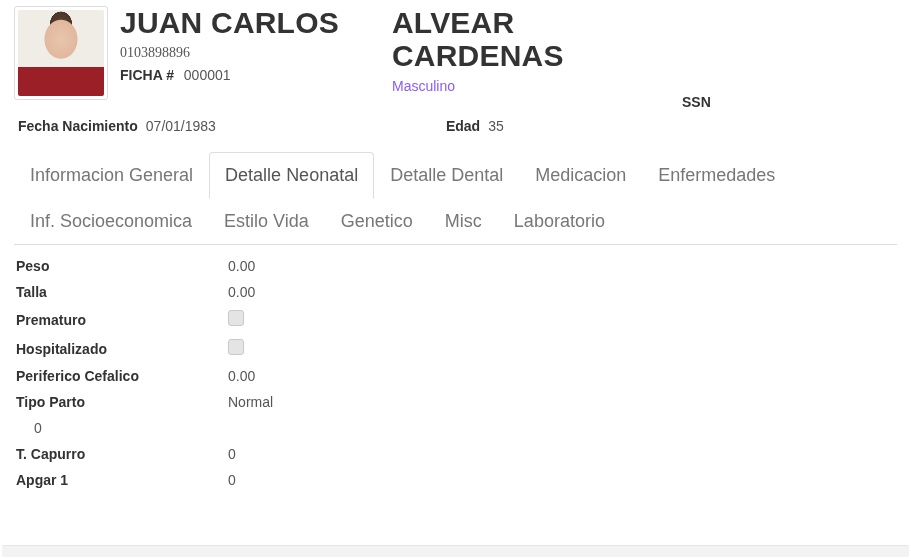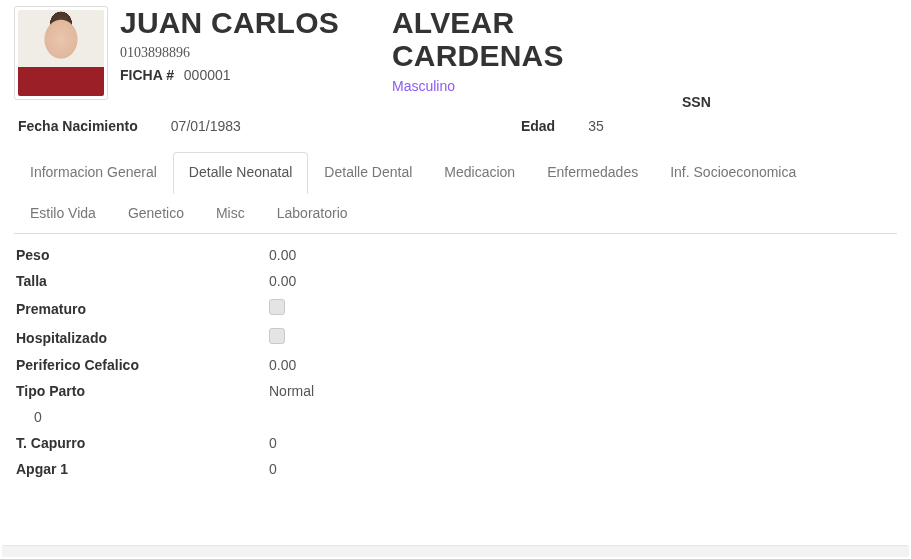--- a/index.html
+++ b/index.html
@@ -86,39 +86,38 @@
     color: #333;
     font-size: 14px;
   }
 
   .row2 {
     display: flex;
     align-items: center;
     margin-top: 8px;
     margin-left: 4px;
     font-size: 14px;
-    gap: 25px;
   }
   .row2 .lbl { font-weight: 700; color: #333; }
   .row2 .val { color: #555; margin-left: 8px; }
   .row2 .spacer { width: 230px; display: inline-block; }
 
   
   .tabs {
     margin-top: 18px;
     border-bottom: 1px solid #ddd;
     display: flex;
     flex-wrap: wrap;
     padding-left: 0;
   }
   .tab {
     padding: 10px 15px;
     color: #777;
     cursor: pointer;
-    font-size: 14px;
+    font-size: 18px;
     line-height: 1.4;
     border: 1px solid transparent;
     border-radius: 4px 4px 0 0;
     margin-bottom: -1px;
     white-space: nowrap;
   }
   .tab.active {
     color: #555;
     background: #fff;
     border-color: #ddd #ddd #fff #ddd;
@@ -126,21 +125,20 @@
 
   
   .details {
     margin-top: 8px;
   }
   .drow {
     display: flex;
     align-items: center;
     min-height: 24px;
     padding: 5px 0 5px 0;
-    gap: 41px;
   }
   .drow .dlabel {
     width: 194px;
     font-weight: 700;
     color: #333;
     font-size: 14px;
     padding-left: 2px;
   }
   .drow .dval {
     color: #555;

